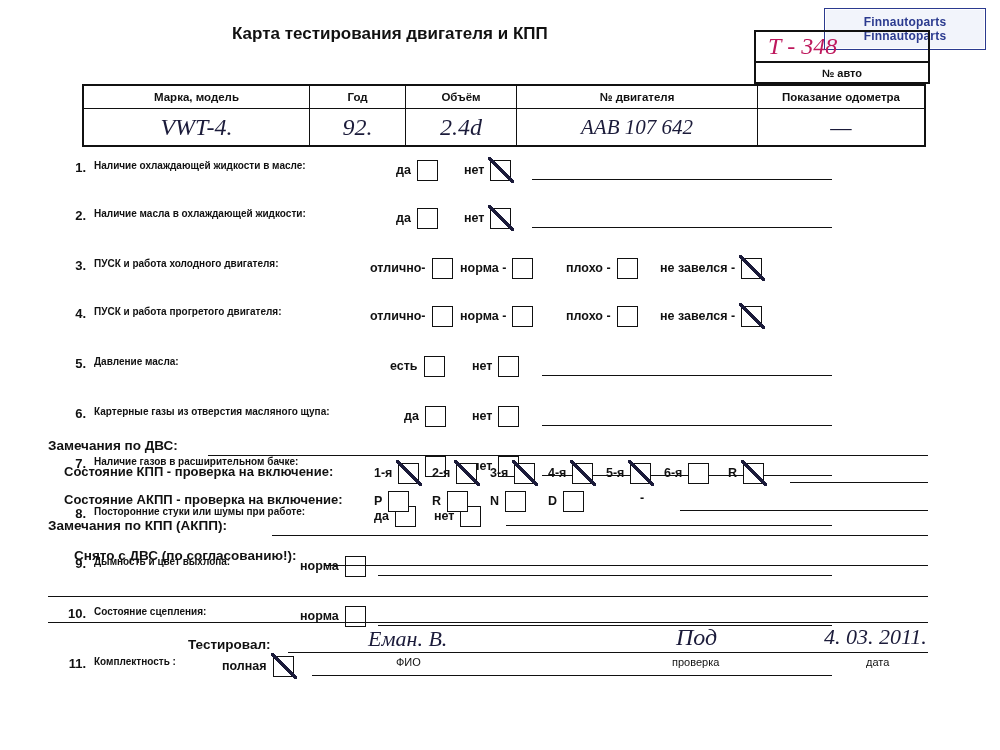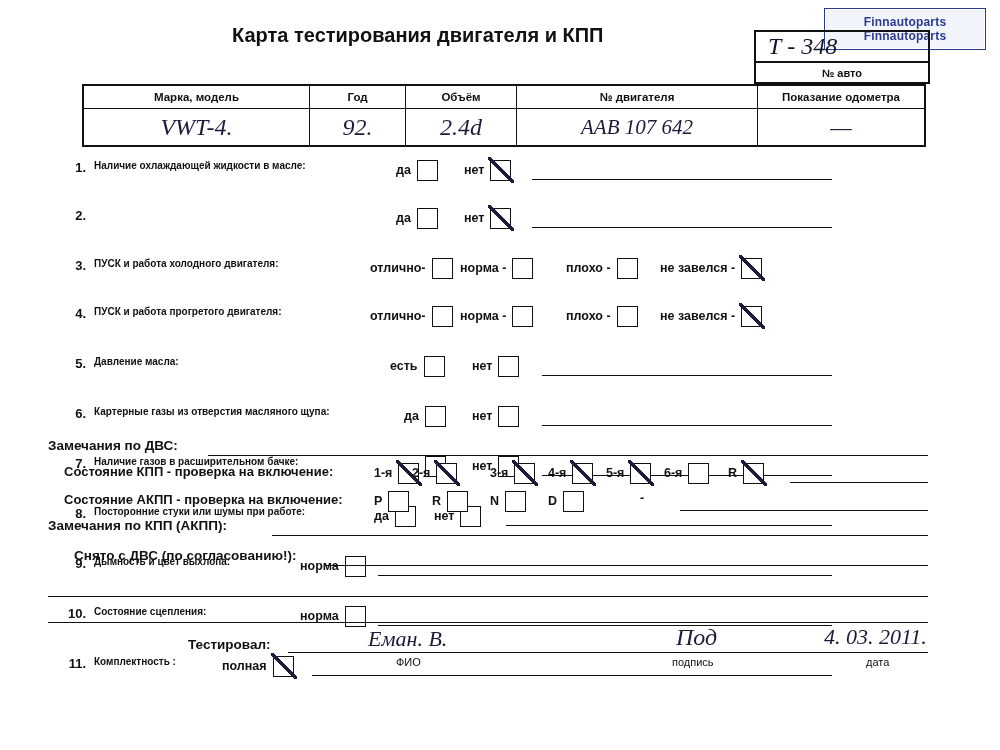--- a/index.html
+++ b/index.html
@@ -15,29 +15,29 @@
     position:absolute;right:14px;top:8px;width:160px;height:40px;
     border:1px solid #2b3a8f;background:#f2f4fb;
     display:flex;flex-direction:column;justify-content:center;align-items:center;
     color:#2b3a8f;font-weight:bold;font-size:12px;letter-spacing:.2px;
     box-shadow:0 0 0 1px #fff inset;
   }
   .watermark span{line-height:14px;}
 
   .title{
     position:absolute;left:232px;top:24px;width:430px;
-    font-size:20px;font-weight:bold;letter-spacing:0px;text-align:left;
+    font-size:17px;font-weight:bold;letter-spacing:0px;text-align:left;
   }
 
   
   .autobox{position:absolute;left:754px;top:30px;width:172px;height:50px;border:2px solid #111;}
   .autobox .num{
     height:29px;border-bottom:2px solid #111;display:flex;align-items:center;
     padding-left:12px;font-family:"Liberation Serif", serif;font-size:24px;
-    font-style:italic;color:#0f172a;
+    font-style:italic;color:#be185d;
   }
   .autobox .lbl{height:19px;display:flex;align-items:center;justify-content:center;font-size:11px;font-weight:bold;}
 
   
   .htable{position:absolute;left:82px;top:84px;width:844px;border:2px solid #111;border-collapse:collapse;}
   .htable td{border:1px solid #111;text-align:center;vertical-align:middle;}
   .htable .head td{height:22px;font-size:11.5px;font-weight:bold;padding:0 0;}
   .htable .vals td{height:34px;}
   .hw{font-family:"Liberation Serif", serif;font-style:italic;font-size:24px;color:#1b1b3a;}
   .hw.small{font-size:21px;}
@@ -114,20 +114,21 @@
     <div class="row" style="top:0px">
       <div class="rnum">1.</div>
       <div class="rtext">Наличие охлаждающей жидкости в масле:</div>
       <div class="opt" style="left:336px"><span>да</span><span class="box"></span></div>
       <div class="opt" style="left:404px"><span>нет</span><span class="box checked"></span></div>
       <div class="uline" style="left:472px;top:19px;width:300px"></div>
     </div>
 
     <div class="row" style="top:24px">
       <div class="rnum">2.</div>
+      <div class="rtext">Наличие масла в охлаждающей жидкости:</div>
       <div class="opt" style="left:336px"><span>да</span><span class="box"></span></div>
       <div class="opt" style="left:404px"><span>нет</span><span class="box checked"></span></div>
       <div class="uline" style="left:472px;top:19px;width:300px"></div>
     </div>
 
     <div class="row" style="top:50px">
       <div class="rnum">3.</div>
       <div class="rtext">ПУСК и работа холодного двигателя:</div>
       <div class="opt" style="left:310px"><span>отлично-</span><span class="box"></span></div>
       <div class="opt" style="left:400px"><span>норма -</span><span class="box"></span></div>
@@ -196,21 +197,21 @@
       <div class="opt" style="left:162px"><span>полная</span><span class="box checked"></span></div>
       <div class="uline" style="left:252px;top:19px;width:520px"></div>
     </div>
   </div>
 
   <div class="sect" style="left:48px;top:438px">Замечания по ДВС:</div>
   <div class="hr" style="left:208px;top:455px;width:720px"></div>
 
   <div class="kppline" style="left:64px;top:464px">Состояние КПП - проверка на включение:</div>
   <div class="opt" style="left:374px;top:463px"><span>1-я</span><span class="box checked"></span></div>
-  <div class="opt" style="left:412px;top:463px"><span>2-я</span><span class="box checked"></span></div>
+  <div class="opt" style="left:432px;top:463px"><span>2-я</span><span class="box checked"></span></div>
   <div class="opt" style="left:490px;top:463px"><span>3-я</span><span class="box checked"></span></div>
   <div class="opt" style="left:548px;top:463px"><span>4-я</span><span class="box checked"></span></div>
   <div class="opt" style="left:606px;top:463px"><span>5-я</span><span class="box checked"></span></div>
   <div class="opt" style="left:664px;top:463px"><span>6-я</span><span class="box"></span></div>
   <div class="opt" style="left:728px;top:463px"><span>R</span><span class="box checked"></span></div>
   <div class="hr" style="left:790px;top:482px;width:138px"></div>
 
   <div class="kppline" style="left:64px;top:492px">Состояние АКПП - проверка на включение:</div>
   <div class="opt" style="left:374px;top:491px"><span>P</span><span class="box"></span></div>
   <div class="opt" style="left:432px;top:491px"><span>R</span><span class="box"></span></div>
@@ -227,18 +228,18 @@
   <div class="hr" style="left:48px;top:596px;width:880px"></div>
   <div class="hr" style="left:48px;top:622px;width:880px"></div>
 
   <div class="testlabel" style="left:188px;top:637px">Тестировал:</div>
   <div class="hr" style="left:288px;top:652px;width:640px"></div>
 
   <div class="sig" style="position:absolute;left:368px;top:626px;font-size:22px;">Еман. В.</div>
   <div class="sublabel" style="left:396px;top:656px">ФИО</div>
 
   <div class="sig" style="position:absolute;left:676px;top:624px;font-size:24px;">Под</div>
-  <div class="sublabel" style="left:672px;top:656px">подпись</div>
+  <div class="sublabel" style="left:672px;top:656px">проверка</div>
 
   <div class="sig" style="position:absolute;left:824px;top:624px;font-size:22px;">4. 03. 2011.</div>
   <div class="sublabel" style="left:866px;top:656px">дата</div>
 
 </div>
 
 </body></html>

